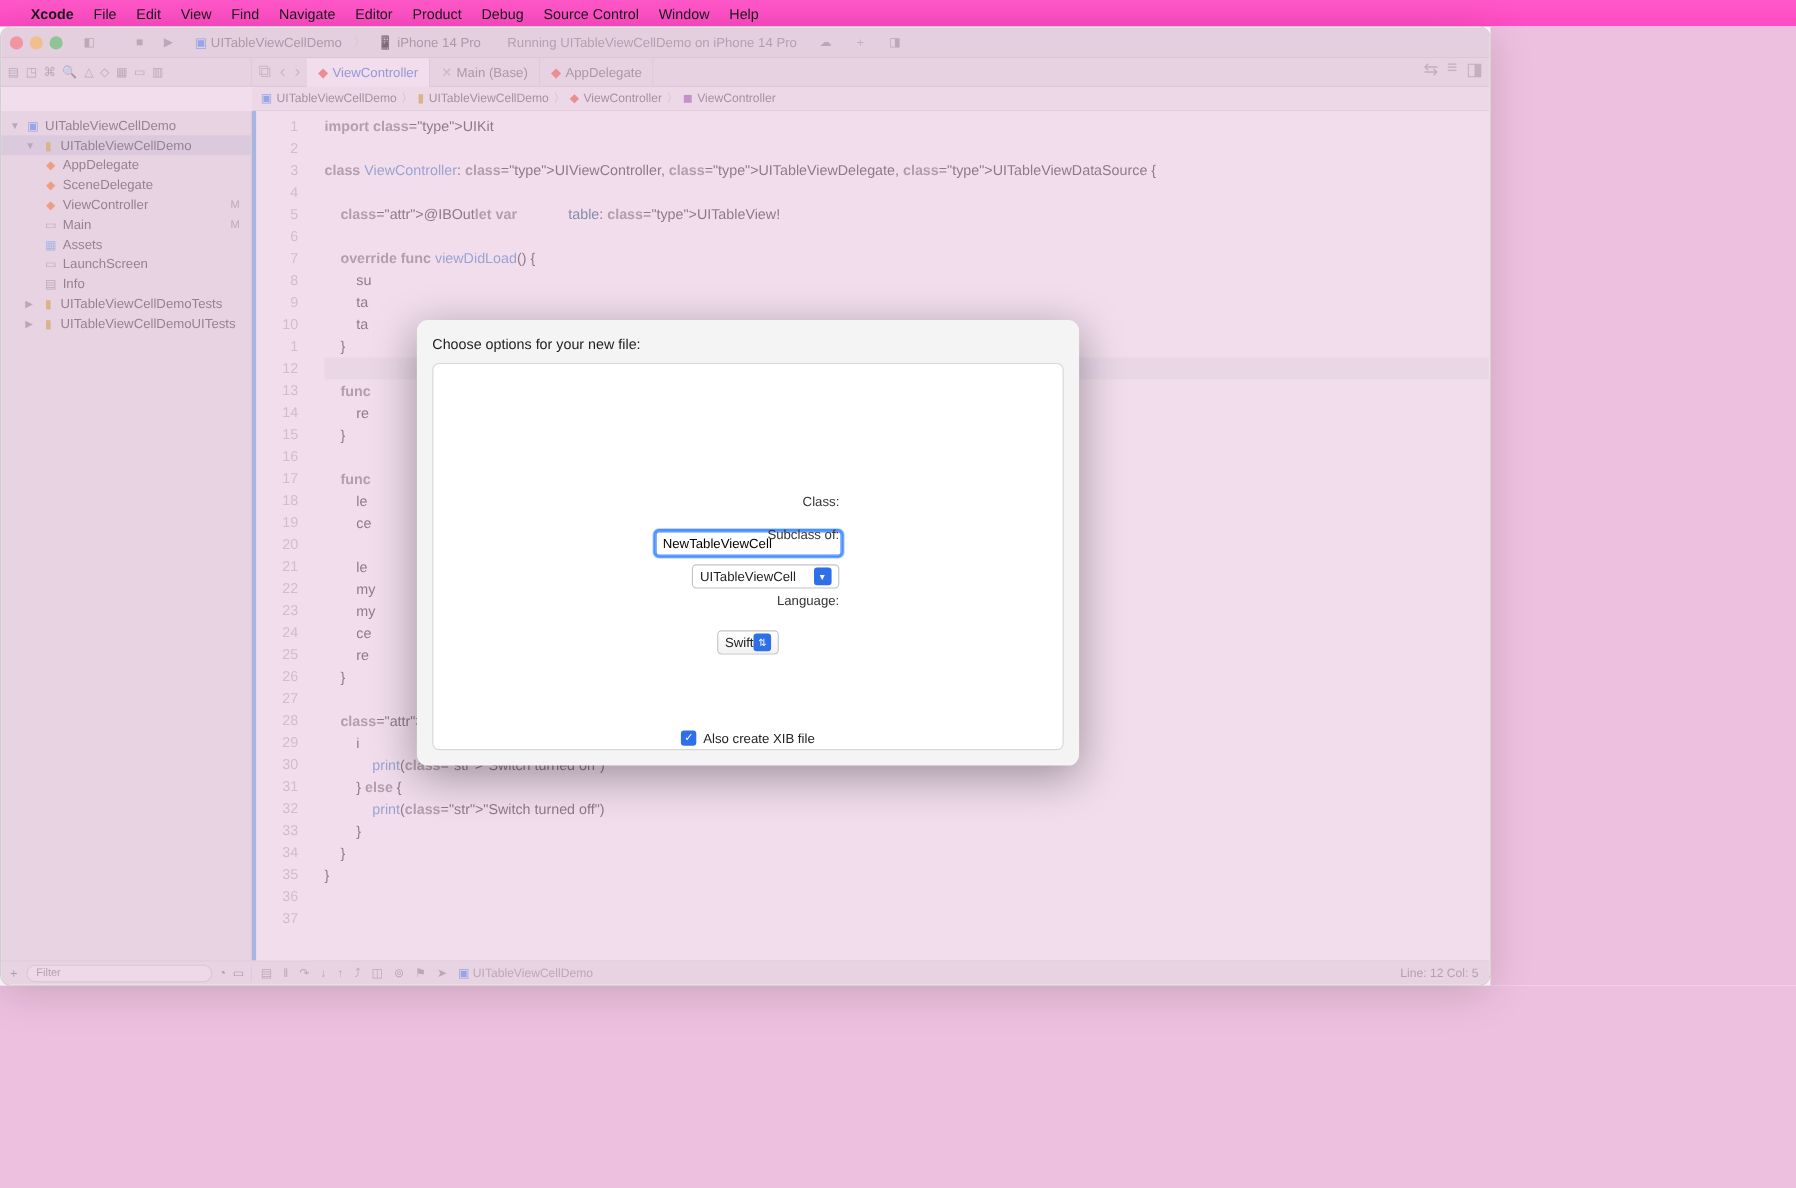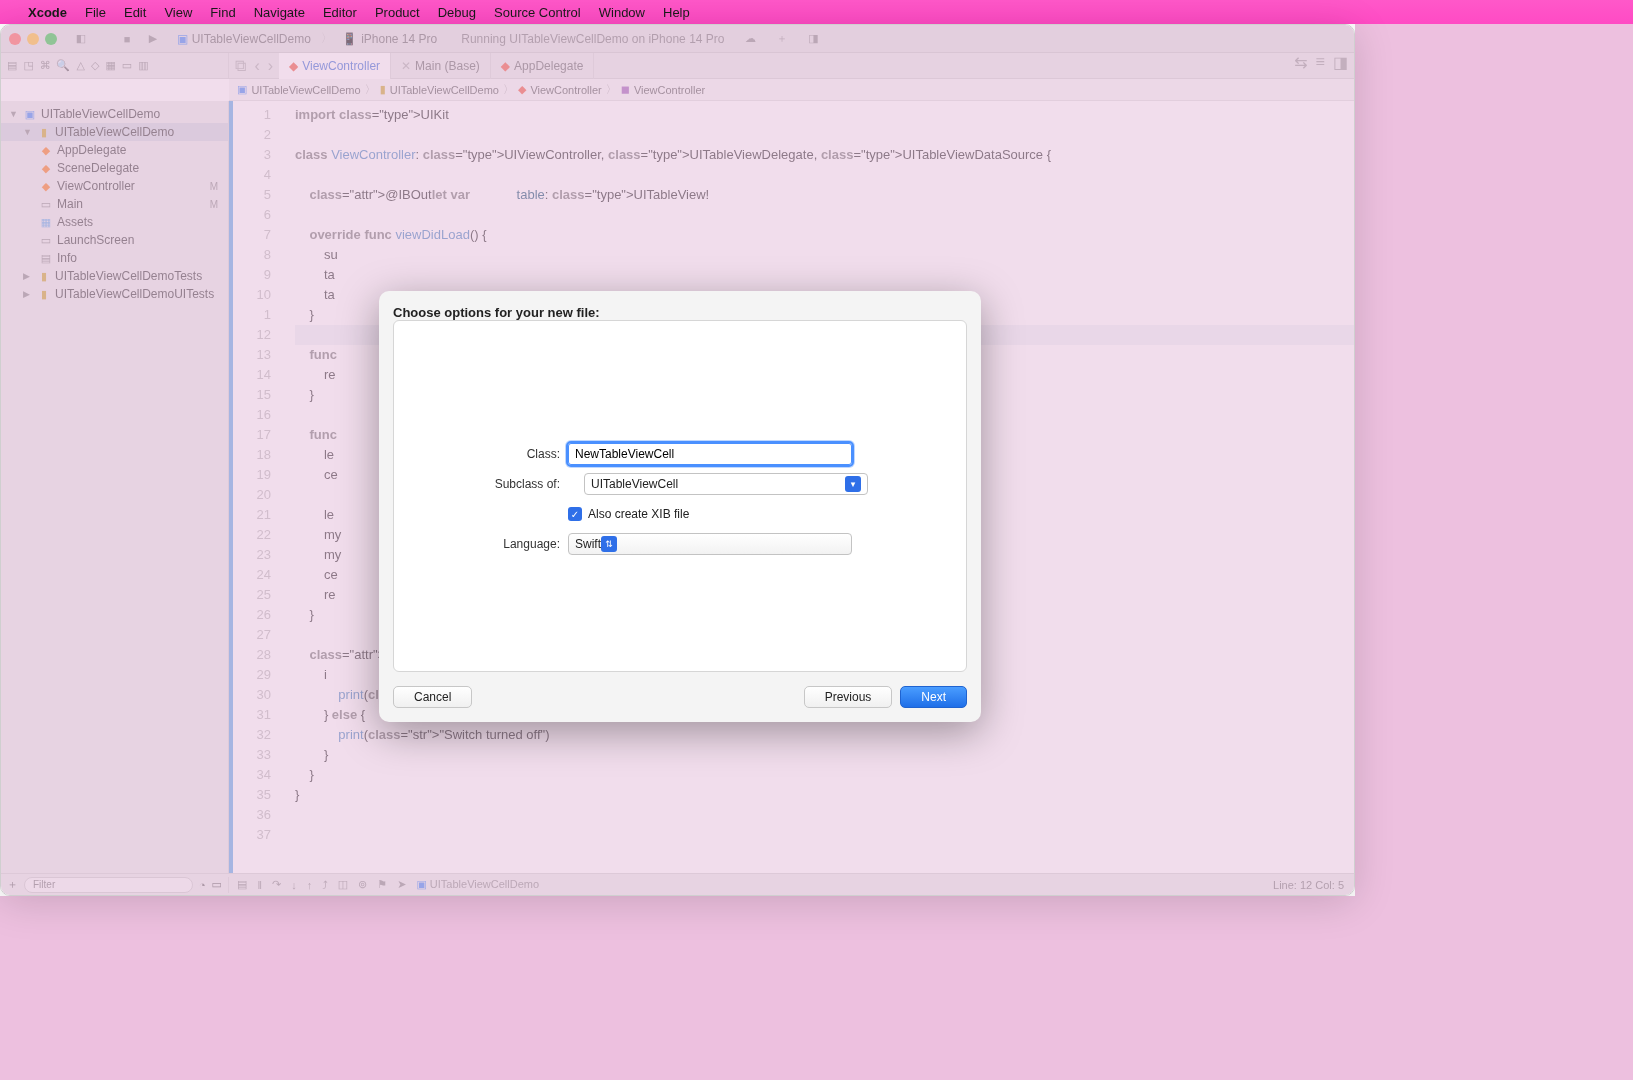--- a/index.html
+++ b/index.html
@@ -59,23 +59,23 @@
 .changebar{ width:4px; background:#5aa7e8; margin-right:0; }
 .code{ flex:1; font:13px/20px "SF Mono",Menlo,monospace; padding:4px 0 0 14px; white-space:pre; color:#222; }
 .code .kw{ color:#737373; font-weight:600;}
 .code .func{ color:#3e7fbf;}
 .code .name{ color:#0c4a6e;padding-left:43px;}
 .code .hl{ background:#eef2f6; display:inline-block; width:100%; }
 
 
 .dim{ position:absolute; inset:0; background:rgba(230,193,220,.55); pointer-events:none; }
 .dialog{ position:absolute; left:378px; top:266px; width:602px; background:#f4f4f4; border-radius:10px; box-shadow:0 10px 40px rgba(0,0,0,.35); padding:14px; font-size:13px; color:#222; }
-.dialog h4{ font-weight:700; font-size:13px; }
+.dialog h4{ font-weight:400; font-size:13px; margin-bottom:10px;}
 .dialog .canvas{ background:#fff; border:1px solid #d6d6d6; border-radius:6px; height:352px; padding-top:118px;}
-.frow{ display:flex; align-items:center; height:30px; gap:8px; }
+.frow{ display:flex; align-items:center; height:30px; gap:20px;flex-direction:column; }
 .frow label{ width:166px; text-align:right; color:#333; font-size:12px;}
 .frow .field{ flex:0 0 284px; }
 .txt{ width:100%; height:22px; border:1px solid #b8b8b8; border-radius:3px; padding:0 6px; font-size:12px; }
 .txt.focus{ outline:2px solid #4a90ff; border-color:#4a90ff; box-shadow:0 0 0 3px rgba(74,144,255,.35);}
 .combo{ width:100%; height:22px; border:1px solid #c3c3c3; border-radius:4px; padding:0 6px; font-size:12px; display:flex; align-items:center; justify-content:space-between; background:#fff;margin-left:16px;}
 .combo .arrow, .sel-arrow{ width:16px; height:16px; border-radius:3px; background:#2f6fe8; color:#fff; display:flex; align-items:center; justify-content:center; font-size:9px;}
 .select{ width:100%; height:22px; border:1px solid #c3c3c3; border-radius:4px; padding:0 6px; font-size:12px; display:flex; align-items:center; justify-content:flex-start; background:linear-gradient(#fff,#f2f2f2);}
 .chk{ display:flex; align-items:center; gap:6px; font-size:12px;}
 .chkbox{ width:14px; height:14px; border-radius:3px; background:#2f6fe8; color:#fff; display:flex; align-items:center; justify-content:center; font-size:10px;}
 .dlg-buttons{ display:flex; justify-content:space-between; margin-top:14px;}
@@ -339,22 +339,15 @@
       <div class="frow">
         <label>Language:</label>
         <div class="field">
           <div class="select">
             <span>Swift</span>
             <span class="sel-arrow">⇅</span>
           </div>
         </div>
       </div>
     </div>
-    <div class="dlg-buttons">
-      <div class="btn">Cancel</div>
-      <div style="display:flex; gap:8px">
-        <div class="btn">Previous</div>
-        <div class="btn primary">Next</div>
-      </div>
-    </div>
   </div>
 
 </div>
 
 </body></html>

